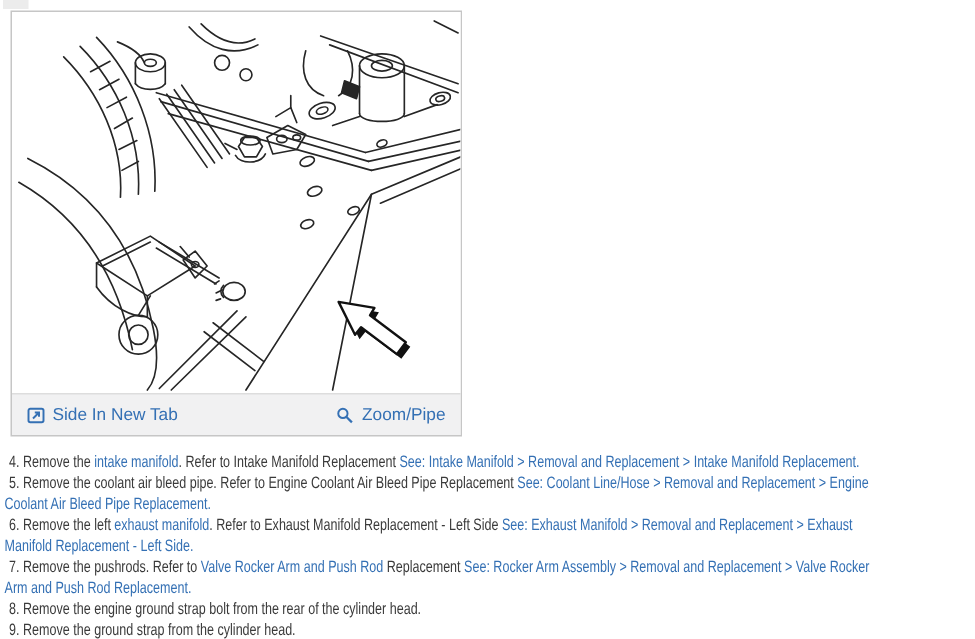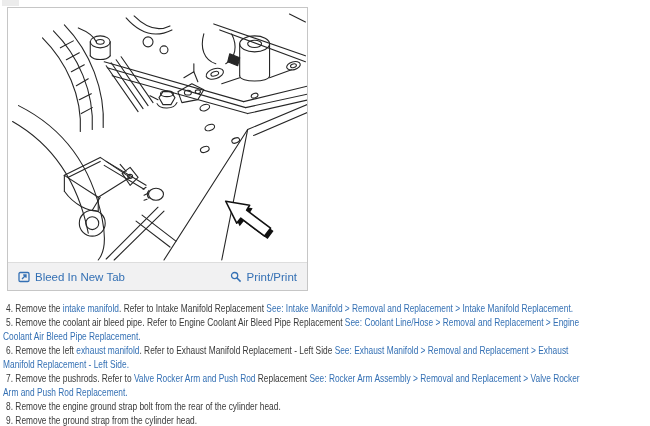--- a/index.html
+++ b/index.html
@@ -154,30 +154,30 @@
       </svg>
     </div>
     <div class="panel-footer">
       <div class="footer-link">
         <span>
           <svg width="12" height="12" viewBox="0 0 12 12">
             <rect x="1" y="1.5" width="10" height="9" rx="1.2" fill="none" stroke="#3470b4" stroke-width="1.3"></rect>
             <path d="M4,8 L8,4 M5.2,4 H8 V6.8" fill="none" stroke="#3470b4" stroke-width="1.3"></path>
           </svg>
         </span>
-        <span>Bleed In New Tab</span>
+        <span>Side In New Tab</span>
       </div>
       <div class="footer-link">
         <span>
           <svg width="12" height="12" viewBox="0 0 12 12">
             <circle cx="4.6" cy="4.6" r="3.1" fill="none" stroke="#3470b4" stroke-width="1.3"></circle>
             <path d="M7 7 L10.6 10.6" stroke="#3470b4" stroke-width="1.5"></path>
           </svg>
         </span>
-        <span>Print/Print</span>
+        <span>Zoom/Pipe</span>
       </div>
     </div>
   </div>
 
   <div class="steps">
       <div class="line first"><span>4. Remove the </span><span class="lnk">intake manifold</span><span>. Refer to Intake Manifold Replacement </span><span class="lnk">See: Intake Manifold &gt; Removal and Replacement &gt; Intake Manifold Replacement.</span></div>
       <div class="line first"><span>5. Remove the coolant air bleed pipe. Refer to Engine Coolant Air Bleed Pipe Replacement </span><span class="lnk">See: Coolant Line/Hose &gt; Removal and Replacement &gt; Engine</span></div>
       <div class="line"><span class="lnk">Coolant Air Bleed Pipe Replacement.</span></div>
       <div class="line first"><span>6. Remove the left </span><span class="lnk">exhaust manifold</span><span>. Refer to Exhaust Manifold Replacement - Left Side </span><span class="lnk">See: Exhaust Manifold &gt; Removal and Replacement &gt; Exhaust</span></div>
       <div class="line"><span class="lnk">Manifold Replacement - Left Side.</span></div>

